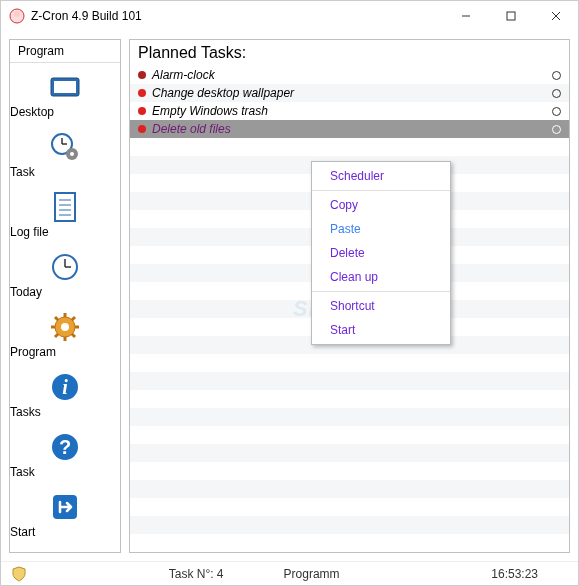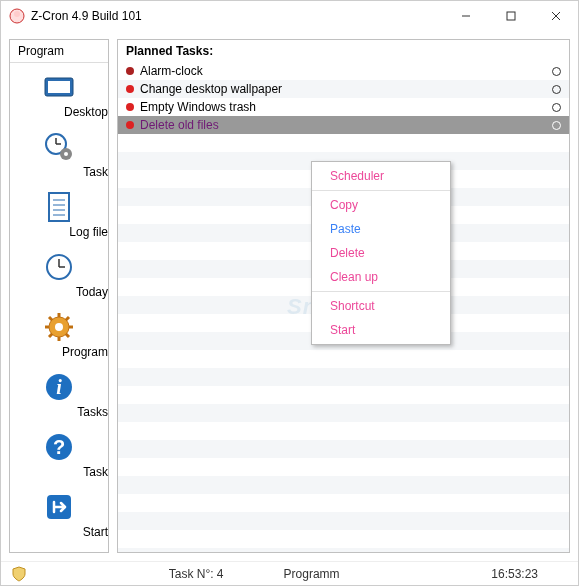--- a/index.html
+++ b/index.html
@@ -5,41 +5,41 @@
 * { box-sizing: border-box; margin: 0; padding: 0; }
 body { font-family: "Segoe UI", Tahoma, sans-serif; font-size: 12px; background: #fff; color: #000; }
 .window { width: 579px; height: 586px; border: 1px solid #ccc; display: flex; flex-direction: column; background: #fff; }
 .titlebar { height: 30px; display: flex; align-items: center; padding-left: 8px; background: #fff; }
 .titlebar .app-icon { width: 16px; height: 16px; margin-right: 6px; }
 .titlebar .title { flex: 1; font-size: 12px; }
 .winbtns { display: flex; }
 .winbtn { width: 45px; height: 30px; display: flex; align-items: center; justify-content: center; color: #000; }
 .winbtn svg { width: 10px; height: 10px; stroke: #333; stroke-width: 1; fill: none; }
 .client { flex: 1; display: flex; padding: 8px; gap: 8px; position: relative; }
-.sidebar { width: 100px; border: 1px solid #c0c0c0; background: #fff; }
+.sidebar { width: 112px; border: 1px solid #c0c0c0; background: #fff; }
 .sidebar-header { padding: 4px 8px; font-size: 12px; border-bottom: 1px solid #ddd; }
 .sidebar-items { display: flex; flex-direction: column; align-items: center; padding-top: 4px; }
-.sidebar-item { width: 100%; text-align: right; padding: 4px 0 8px 0; cursor: pointer; }
+.sidebar-item { width: 100%; text-align: left; padding: 4px 0 8px 0; cursor: pointer; }
 .sidebar-item .icon { width: 32px; height: 32px; margin: 0 auto 2px auto; display: flex; align-items: center; justify-content: center; }
 .sidebar-item .label { font-size: 12px; }
 .main { flex: 1; border: 1px solid #c0c0c0; display: flex; flex-direction: column; position: relative; overflow: hidden; }
-.main-header { padding: 4px 8px; font-size: 12px; font-weight: bold; }
+.main-header { padding: 4px 8px; font-size: 16px; }
 .tasklist { flex: 1; border-top: none; overflow: hidden; position: relative; }
 .stripes { position: absolute; inset: 0; background: repeating-linear-gradient(#fff 0 18px, #f4f6f8 18px 36px); }
 .tasks { position: relative; }
 .task-row { height: 18px; display: flex; align-items: center; padding: 0 8px; font-size: 12px; }
 .task-row.selected { background: #999; color: #701a75; }
 .bullet { width: 8px; height: 8px; border-radius: 50%; margin-right: 6px; flex-shrink: 0; }
 .bullet.red { background: #d22; }
 .bullet.darkred { background: #a22; }
-.task-label { flex: 1; }
+.task-label { flex: 1; font-style: italic; }
 .ring { width: 9px; height: 9px; border: 1px solid #333; border-radius: 50%; flex-shrink: 0; }
 .task-row.selected .ring { border-color: #fff; }
 .context-menu { position: absolute; top: 130px; left: 310px; width: 140px; background: #fff; border: 1px solid #bbb; box-shadow: 2px 2px 4px rgba(0,0,0,0.25); font-size: 12px; padding: 2px 0; z-index: 10; }
-.menu-item { padding: 5px 18px; color: #ec4899; }
+.menu-item { padding: 5px 18px; color: #6d28d9; }
 .menu-item.disabled { color: #3b82f6; }
 .menu-sep { height: 1px; background: #e0e0e0; margin: 2px 0; }
 .watermark { position: absolute; top: 50%; left: 50%; transform: translate(-50%, -50%); font-size: 22px; font-style: italic; font-weight: bold; color: rgba(100,160,200,0.15); pointer-events: none; letter-spacing: 1px; }
 .statusbar { height: 24px; display: flex; align-items: center; padding: 0 10px; font-size: 12px; color: #333; border-top: 1px solid #eee; }
 .status-shield { width: 16px; height: 16px; margin-right: 20px; }
 .status-item { margin: 0 30px; }
 .status-spacer { flex: 1; }
 </style>
 </head>
 <body>

